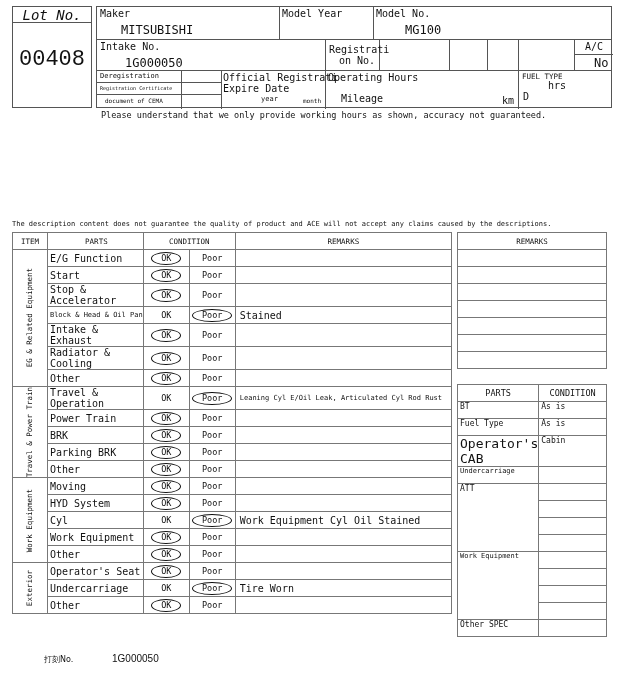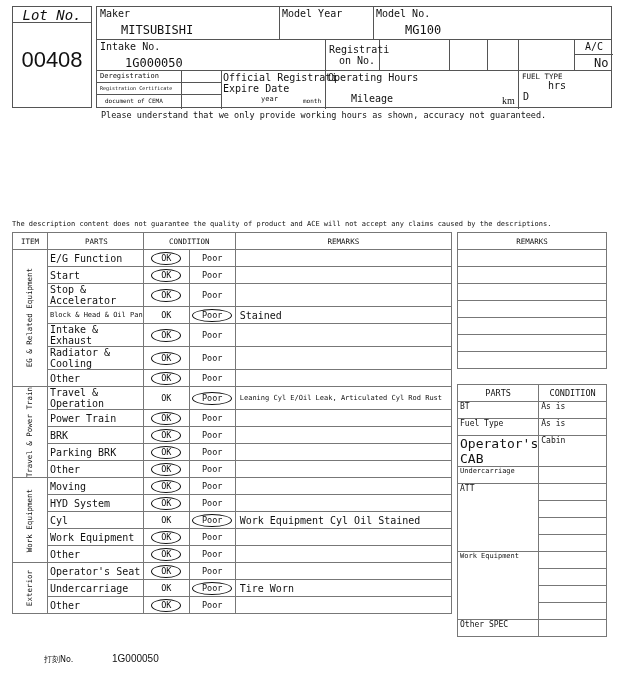--- a/index.html
+++ b/index.html
@@ -3,21 +3,21 @@
 <meta charset="utf-8">
 <style>
   html, body { margin:0; padding:0; background:#fff; }
   body { width:640px; height:680px; position:relative; overflow:hidden;
          font-family:"DejaVu Sans Mono","Liberation Mono",monospace; color:#111; }
   .abs { position:absolute; box-sizing:border-box; }
   .txt { white-space:nowrap; }
   
   .lot-box { left:12px; top:6px; width:80px; height:102px; border:1px solid #555; }
   .lot-label { left:0; top:0; width:100%; height:16px; border-bottom:1px solid #555; text-align:center; font-size:14px; line-height:16px;font-style:italic; }
-  .lot-value { left:0; top:40px; width:100%; text-align:center; font-family:Liberation Sans, sans-serif; font-size:22px; }
+  .lot-value { left:0; top:40px; width:100%; text-align:center; font-family:Liberation Mono, monospace; font-size:22px; }
   .hdr { left:96px; top:6px; width:516px; height:102px; border:1px solid #555; }
   .lbl { font-size:10px; }
   .val { font-size:12px;padding-left:8px; }
   .small { font-size:6px; }
   .vline { position:absolute; border-left:1px solid #555; }
   .hline { position:absolute; border-top:1px solid #555; }
   .notice { left:101px; top:110px; font-size:8.5px; }
   .disclaimer { left:12px; top:220px; font-size:7px; }
   
   table { border-collapse:collapse; position:absolute; }
@@ -91,22 +91,22 @@
   <div class="abs txt small" style="left:8px;top:90px;font-size:6px;">document of CEMA</div>
   <div class="abs txt lbl" style="left:126px;top:65px;">
     <div>Official Registrati</div>
     <div>Expire Date</div>
   </div>
   <div class="abs txt lbl" style="left:164px;top:88px;font-size:7px;">year</div>
   <div class="abs txt small" style="left:206px;top:90px;">month</div>
 
   <div class="abs txt lbl" style="left:231px;top:65px;">Operating Hours</div>
   <div class="abs txt lbl" style="left:403px;top:73px;margin-left:48px;">hrs</div>
-  <div class="abs txt lbl" style="left:242px;top:86px;padding-left:12px;">Mileage</div>
-  <div class="abs txt lbl" style="left:405px;top:88px;font-family:Liberation Serif, serif;">km</div>
+  <div class="abs txt lbl" style="left:232px;top:86px;padding-left:12px;">Mileage</div>
+  <div class="abs txt lbl" style="left:405px;top:88px;">km</div>
   <div class="abs txt lbl" style="left:425px;top:65px;font-size:7.5px;">FUEL TYPE</div>
   <div class="abs txt lbl" style="left:426px;top:84px;">D</div>
 </div>
 
 <div class="abs txt notice">Please understand that we only provide working hours as shown, accuracy not guaranteed.</div>
 <div class="abs txt disclaimer">The description content does not guarantee the quality of product and ACE will not accept any claims caused by the descriptions.</div>
 
 <table class="main">
   <thead>
     <tr>

